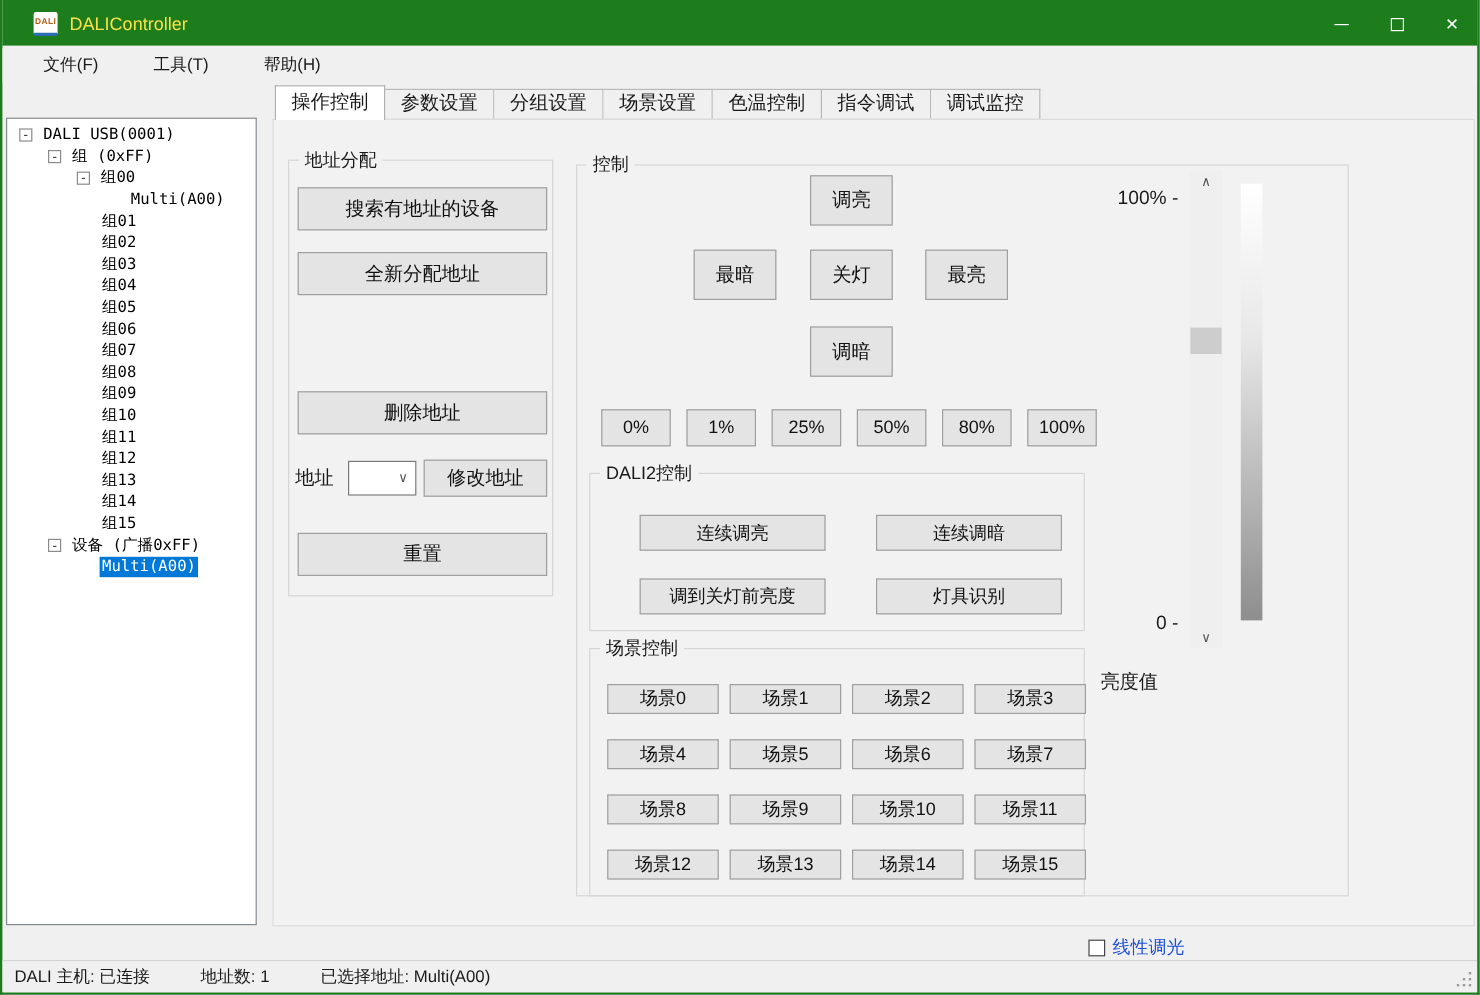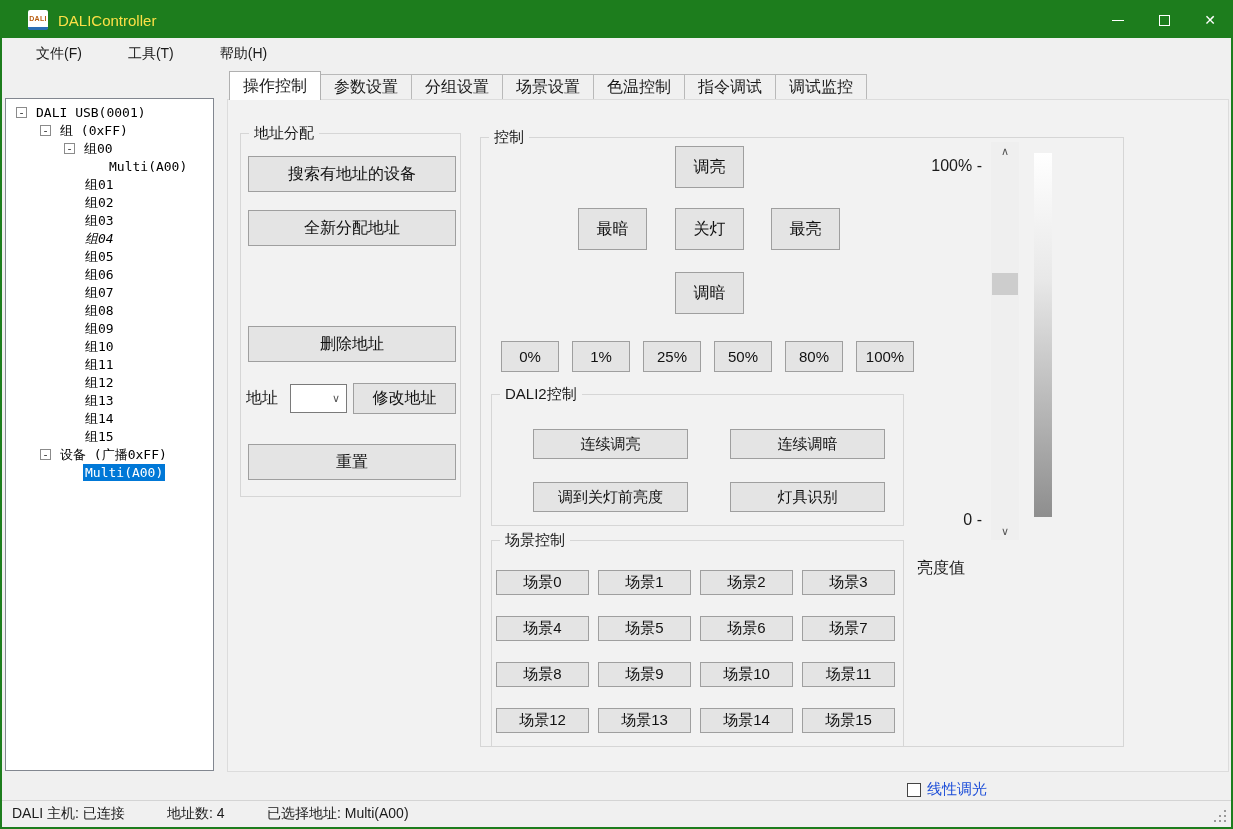--- a/index.html
+++ b/index.html
@@ -59,21 +59,21 @@
   .combo { position:absolute; background:#fff; border:1px solid #7a7a7a; display:flex;
            align-items:center; justify-content:flex-end; padding-right:6px;
            color:#555; font-size:11px; }
   .field { position:absolute; background:#fff; border:1px solid #707070; font-size:15px;
            color:#111; display:flex; align-items:center; padding-left:5px; }
   .lbl { position:absolute; font-size:16px; color:#1a1a1a; white-space:nowrap; z-index:3; }
   
   .dali2grid { position:absolute; left:41px; top:34px; display:grid;
                grid-template-columns:repeat(2,155px); column-gap:42px; row-gap:23px; }
   .dali2grid button { height:30px; font-size:15px; }
-  .scenegrid { position:absolute; left:4px; top:29px; display:grid;
+  .scenegrid { position:absolute; left:14px; top:29px; display:grid;
                grid-template-columns:repeat(4,93px); column-gap:9px; row-gap:21px; }
   .scenegrid button { height:25px; font-size:15px; }
   .pctrow { position:absolute; left:20px; top:203px; display:flex; gap:13px; }
   .pctrow button { width:58px; height:31px; font-size:15px; }
   
   .vscroll { position:absolute; left:989px; top:142px; width:28px; height:398px;
              background:#efefef; z-index:3; }
   .varrow { position:absolute; left:0; width:28px; height:18px; display:flex;
             align-items:center; justify-content:center; color:#555; font-size:11px; }
   .vthumb { position:absolute; left:1px; top:131px; width:26px; height:22px; background:#cdcdcd; }
@@ -139,21 +139,21 @@
         <span class="tlabel">组01</span>
       </div>
       <div class="trow" style="padding-left: 58px;">
         <span class="exspace"></span>
         <span class="tlabel">组02</span>
       </div>
       <div class="trow" style="padding-left: 58px;">
         <span class="exspace"></span>
         <span class="tlabel">组03</span>
       </div>
-      <div class="trow" style="padding-left: 58px; font-style: italic;">
+      <div class="trow" style="padding-left: 58px;">
         <span class="exspace"></span>
         <span class="tlabel">组04</span>
       </div>
       <div class="trow" style="padding-left: 58px;">
         <span class="exspace"></span>
         <span class="tlabel">组05</span>
       </div>
       <div class="trow" style="padding-left: 58px;">
         <span class="exspace"></span>
         <span class="tlabel">组06</span>
@@ -289,18 +289,18 @@
   <div class="lbl" style="left:915px; top:558px;">亮度值</div>
   <div class="field" style="left:991px; top:556px; width:102px; height:26px;">170 [10%]</div>
 
   <div class="checkrow">
     <div class="checkbox"></div>
     <span class="checklabel">线性调光</span>
   </div>
 
   <div class="statusbar">
     <span class="statusitem" style="left:10px;">DALI 主机: 已连接</span>
-    <span class="statusitem" style="left:165px;">地址数: 4</span>
+    <span class="statusitem" style="left:165px;">地址数: 1</span>
     <span class="statusitem" style="left:265px;">已选择地址: Multi(A00)</span>
     <span class="grip"></span>
   </div>
 
 </div>
 
 </body></html>

